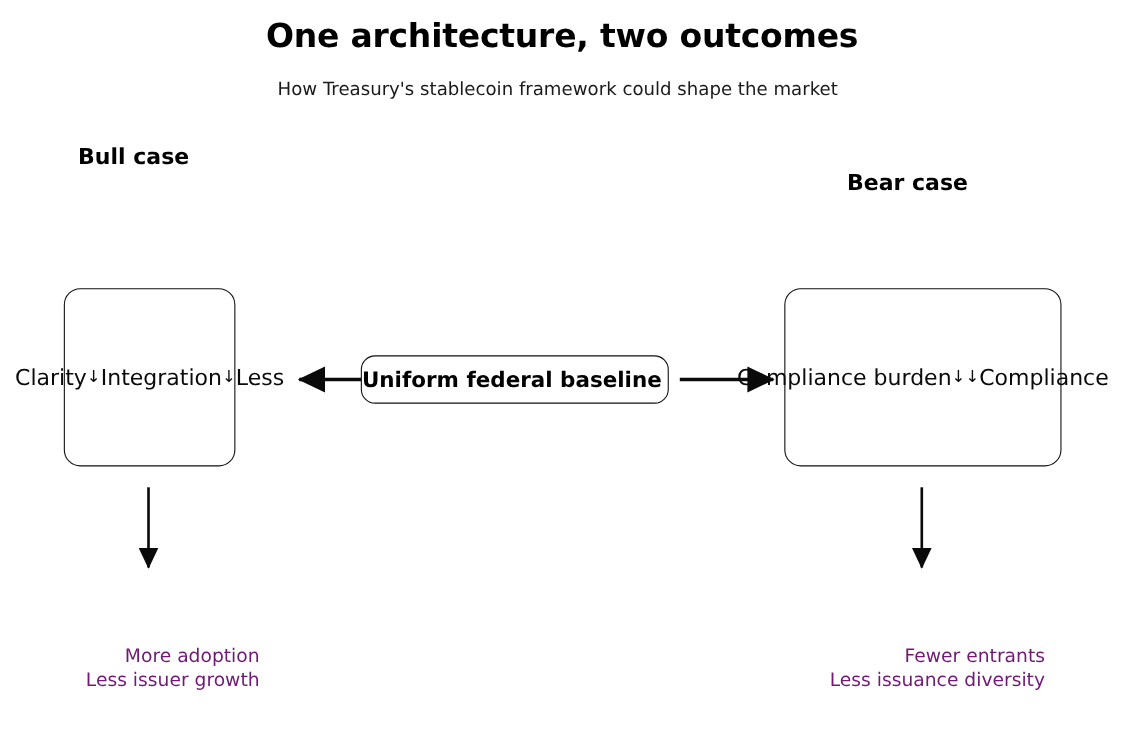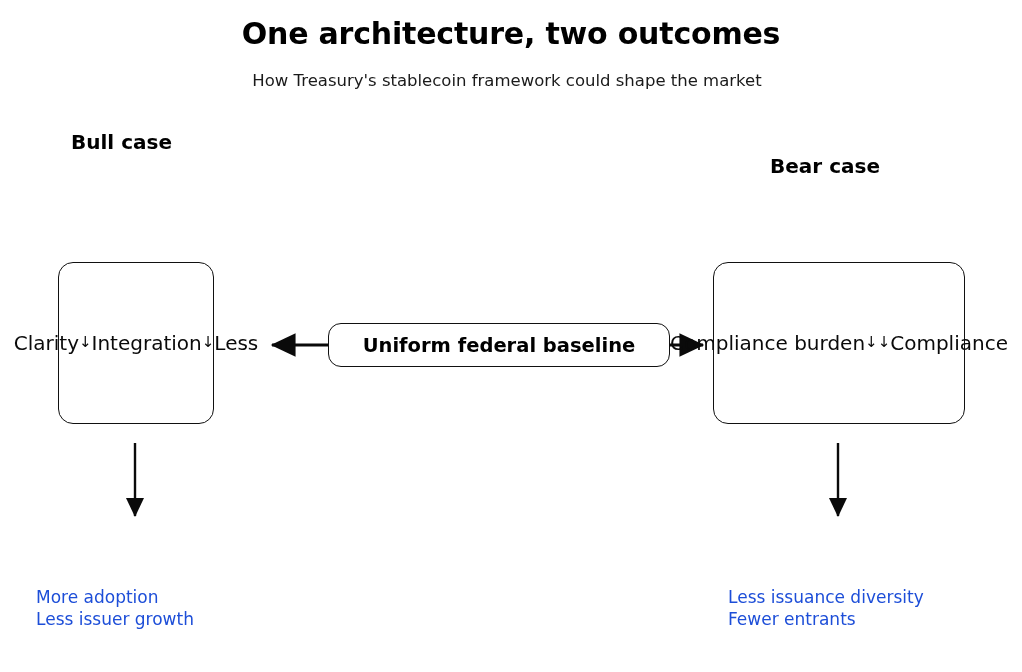--- a/index.html
+++ b/index.html
@@ -78,45 +78,44 @@
     line-height: 1.0;
     margin: 6px 0 7px 0;
     color: #0a0a0a;
   }
 
   
   #baseline-pill {
     position: absolute;
     left: 328px;
     top: 323px;
-    width: 342px;
+    width: 280px;
     height: 44px;
     box-sizing: border-box;
     border: 1.6px solid #111111;
     border-radius: 13px;
     background: #ffffff;
     display: flex;
     align-items: center;
-    justify-content: center;
     z-index: 3;
   }
   #baseline-label {
     font-size: 19.5px;
     font-weight: bold;
     color: #000000;
     white-space: nowrap;
   }
 
   
   .outcome {
     position: absolute;
-    text-align: left;
+    text-align: right;
     font-size: 17px;
     line-height: 22px;
-    color: #1d4ed8;
+    color: #701a75;
     white-space: nowrap;
   }
   #bull-outcome { left: 36px;  top: 586px; width: 200px; }
   #bear-outcome { left: 728px; top: 586px; width: 222px; }
 
   #connectors {
     position: absolute;
     left: 0;
     top: 0;
     width: 1022px;
@@ -166,17 +165,17 @@
 
   <div id="baseline-pill">
     <span id="baseline-label">Uniform federal baseline</span>
   </div>
 
   <div id="bull-outcome" class="outcome">
     <div>More adoption</div>
     <div>Less issuer growth</div>
   </div>
   <div id="bear-outcome" class="outcome">
+    <div>Fewer entrants</div>
     <div>Less issuance diversity</div>
-    <div>Fewer entrants</div>
   </div>
 
 </div>
 
 </body></html>

